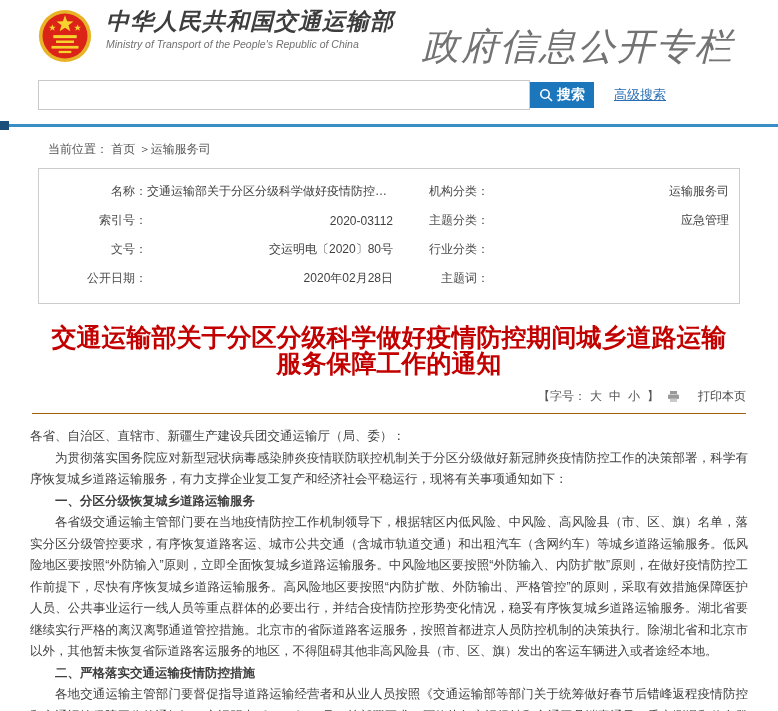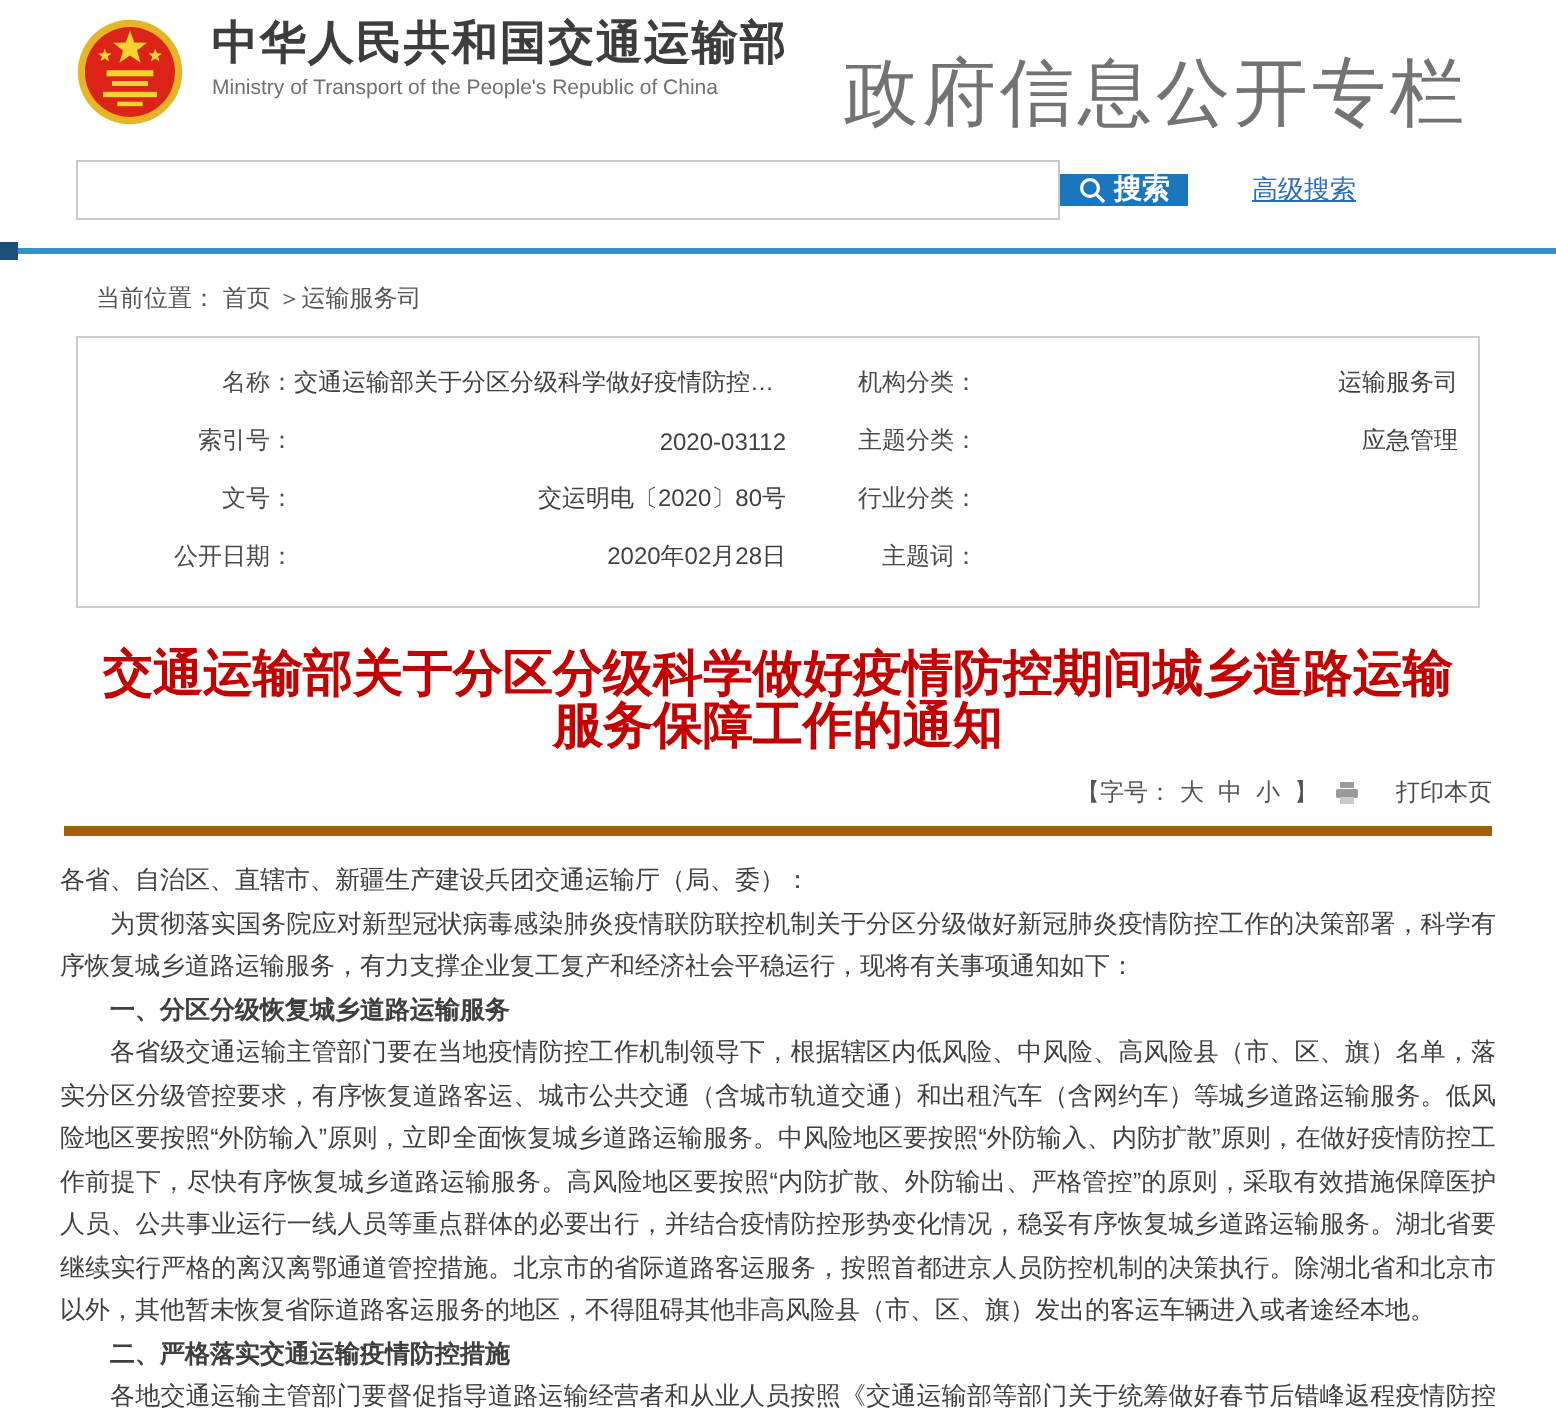--- a/index.html
+++ b/index.html
@@ -3,49 +3,49 @@
 <meta charset="utf-8">
 <style>
   * { margin:0; padding:0; box-sizing:border-box; }
   html,body { background:#fff; }
   body {
     width:778px; height:711px; overflow:hidden;
     font-family:"Liberation Sans","DejaVu Sans",sans-serif;
     color:#3f3f3f;
   }
   
-  .header { display:flex; align-items:flex-start; padding:6px 0 0 38px; height:68px; }
+  .header { display:flex; align-items:flex-start; padding:6px 0 0 38px; height:68px;font-style:italic; }
   .emblem { width:54px; height:56px; flex:0 0 54px; margin-top:2px; }
   .ministry { margin-left:14px; }
   .ministry-cn { font-size:23px; font-weight:bold; color:#3d3d3d; letter-spacing:1px; line-height:30px; }
   .ministry-en { font-size:10.5px; color:#707070; margin-top:2px; }
   .column-title { font-size:37px; color:#737373; margin:16px 0 0 28px; letter-spacing:2px; white-space:nowrap; }
   
   .search-row { display:flex; align-items:center; padding:10px 0 0 38px; height:44px; }
   .search-input { width:492px; height:30px; border:1px solid #c9c9c9; outline:none; padding:0 8px; font-size:13px; color:#333; }
-  .search-btn { width:64px; height:16px; border:none; background:#1b76bc; color:#fff; font-size:14px; font-weight:bold;
+  .search-btn { width:64px; height:26px; border:none; background:#1b76bc; color:#fff; font-size:14px; font-weight:bold;
     display:flex; align-items:center; justify-content:center; gap:4px; cursor:pointer; }
-  .adv-search { margin-left:32px; font-size:13px; color:#2a6db4; text-decoration:underline; cursor:pointer; }
+  .adv-search { margin-left:20px; font-size:13px; color:#2a6db4; text-decoration:underline; cursor:pointer; }
   
   .divider-wrap { position:relative; margin-top:9px; height:12px; }
   .blue-line { position:absolute; top:3px; left:0; width:778px; height:3px; background:#3a8ec6; }
   .divider-accent { position:absolute; top:0; left:0; width:9px; height:9px; background:#1b4e79; }
   
   .breadcrumb { padding:8px 0 0 48px; font-size:12px; color:#555; }
   .breadcrumb a { color:#555; text-decoration:none; cursor:pointer; }
   
   .meta-box { margin:10px 38px 0 38px; border:1px solid #ccc; background:#fff; padding:8px 0 10px 0; }
   .meta-row { display:grid; grid-template-columns:20px 88px 256px 86px auto; align-items:center; height:29px; font-size:12px;text-align:right; }
   .meta-label { color:#4a4a4a; }
   .meta-value { color:#3f3f3f; overflow:hidden; white-space:nowrap; text-overflow:ellipsis; padding-right:10px; }
   
   .article-title { margin:20px 40px 0 40px; text-align:center; color:#c30000; font-size:25px; font-weight:bold; line-height:26px; }
   
   .toolbar { margin:12px 32px 0 32px; display:flex; justify-content:flex-end; align-items:center;
-    font-size:12px; color:#555; padding-bottom:8px; border-bottom:5px solid #a16207; }
+    font-size:12px; color:#555; padding-bottom:8px; border-bottom:1px solid #a16207; }
   .toolbar span { margin-left:4px; }
   .fs-option { cursor:pointer; margin:0 3px; }
   .print-btn { display:flex; align-items:center; gap:14px; margin-left:10px; cursor:pointer; color:#4a4a4a; }
   
   .article-body { margin:12px 30px 0 30px; font-size:12.5px; line-height:21.5px; color:#3f3f3f; text-align:justify; }
   .para { text-indent:2em; }
   .section-heading { text-indent:2em; font-weight:bold; }
   .salutation { text-indent:0; }
 </style>
 </head>

